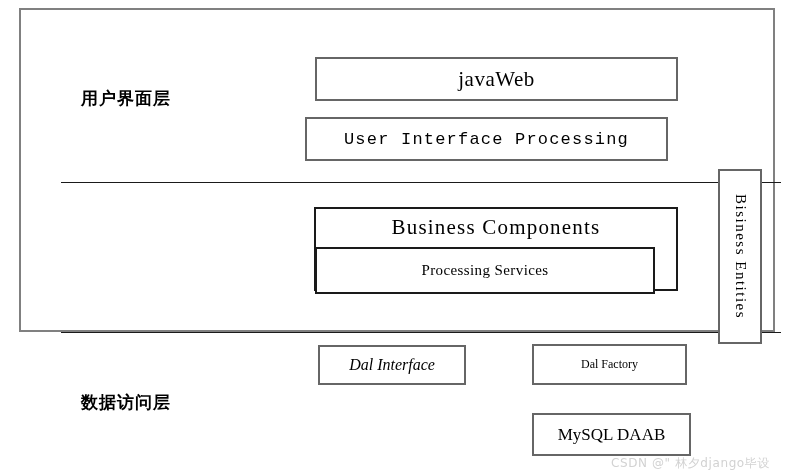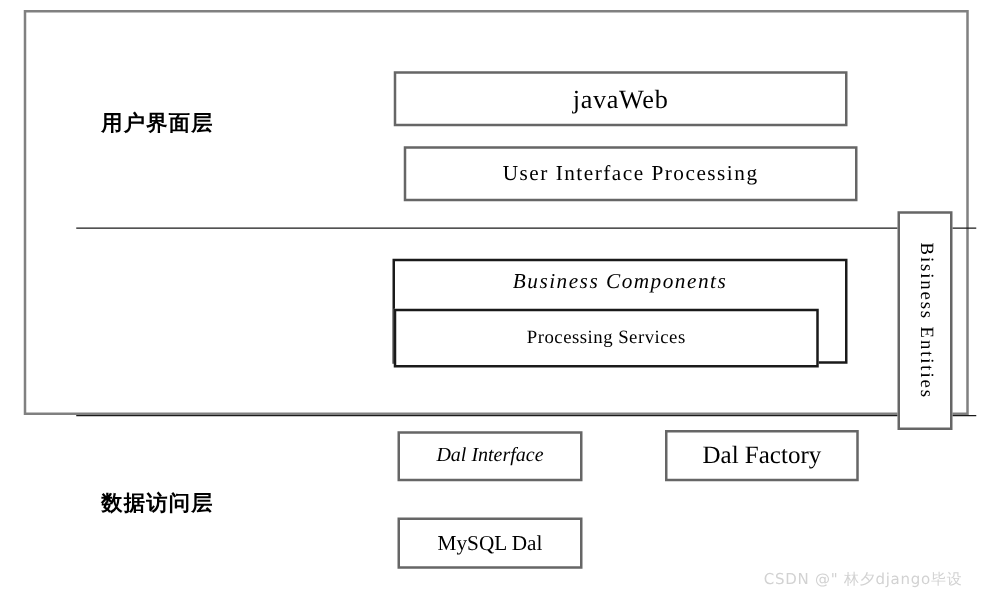--- a/index.html
+++ b/index.html
@@ -68,39 +68,39 @@
     margin-left: 20px;
   }
 
   
   #box-javaweb {
     left: 274px; top: 47px; width: 363px; height: 44px;
     font-size: 21px;
     letter-spacing: 0.5px;
   }
   #box-user-interface-processing {
-    left: 282px; top: 107px; width: 363px; height: 44px;
+    left: 264px; top: 107px; width: 363px; height: 44px;
     font-size: 17px;
     letter-spacing: 1.2px;
+    font-family: Liberation Mono, monospace;
   }
 
   
   #box-business-components {
     left: 273px; top: 197px; width: 364px; height: 84px;
     border: 2px solid #1a1a1a;
     display: block;
     padding: 0;
   }
   #box-business-components .bc-title {
     position: absolute;
     left: 0; right: 0; top: 6px;
     text-align: center;
-    font-size: 17px;
+    font-size: 21px;
     letter-spacing: 1.2px;
-    font-style: italic;
   }
   #box-enterprise-services {
     position: absolute;
     left: -1px;
     top: 38px;
     width: 340px;
     height: 47px;
     box-sizing: border-box;
     border: 2px solid #1a1a1a;
     background: #ffffff;
@@ -112,21 +112,21 @@
   }
 
   
   #box-dal-interface {
     left: 277px; top: 335px; width: 148px; height: 40px;
     font-size: 16px;
     font-style: italic;
   }
   #box-dal-factory {
     left: 491px; top: 334px; width: 155px; height: 41px;
-    font-size: 20px;
+    font-size: 12px;
   }
   #box-mysql-dal {
     left: 277px; top: 404px; width: 148px; height: 41px;
     font-size: 17px;
   }
   #box-mysql-daab {
     left: 491px; top: 403px; width: 159px; height: 43px;
     font-size: 17px;
   }
 
@@ -186,22 +186,22 @@
     <div class="bc-title">Business   Components</div>
     <div id="box-enterprise-services">Processing Services</div>
   </div>
 
   <div class="layer-label" id="layer-label-data">数据访问层</div>
 
   <div class="comp-box" id="box-dal-interface">Dal Interface</div>
 
   <div class="comp-box" id="box-dal-factory">Dal Factory</div>
 
-  <div class="comp-box" id="box-mysql-dal">MySQL Dal</div>
-
+
+  <div class="comp-box" id="box-mysql-daab">MySQL DAAB</div>
 
   <div id="box-bisiness-entities">
     <span class="vertical-text">Bisiness Entities</span>
   </div>
 
 </div>
 
 <div id="watermark">CSDN @" 林夕django毕设</div>
 
 </body></html>

